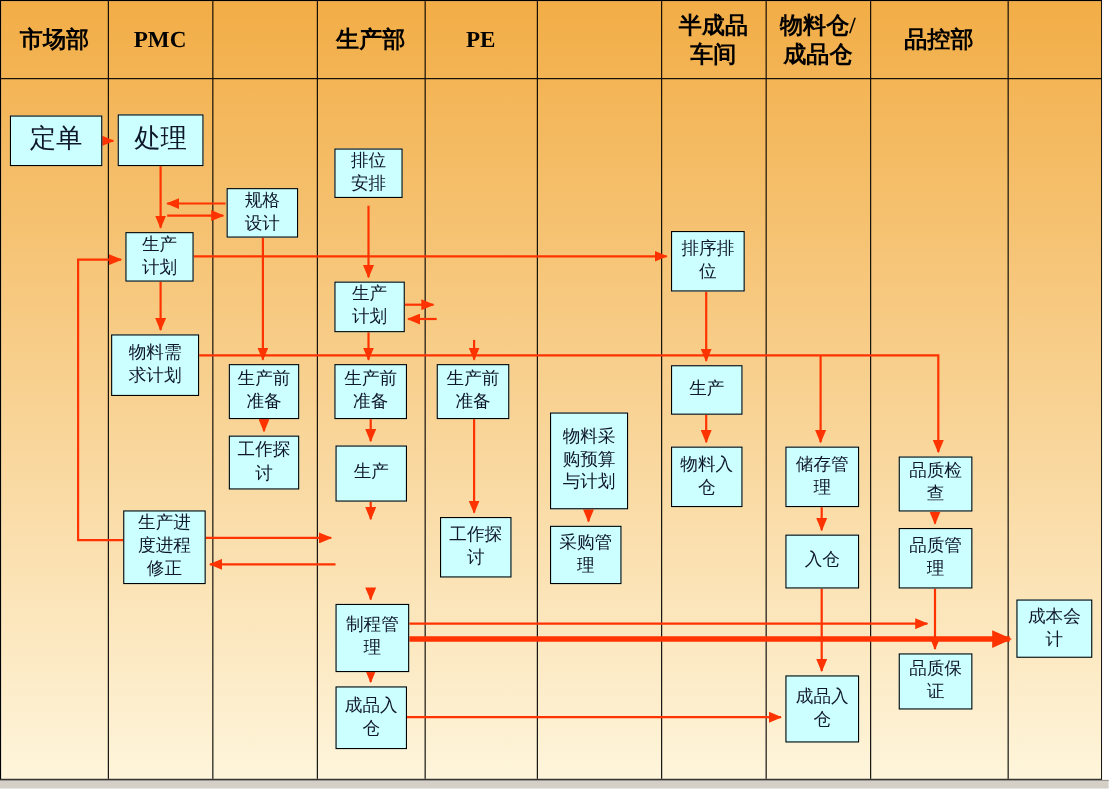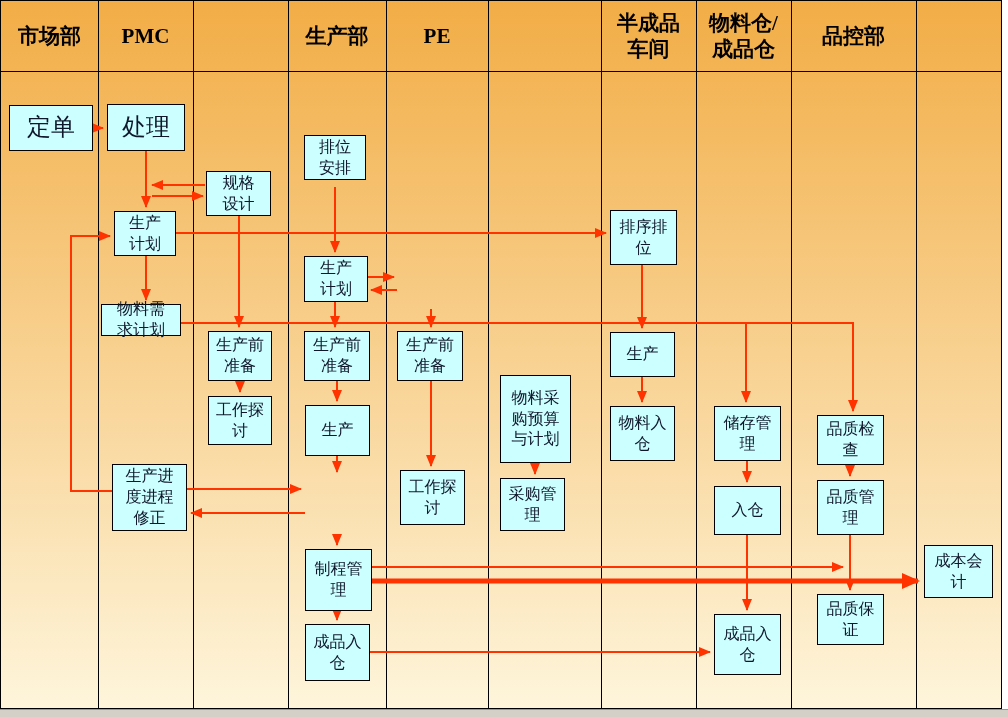--- a/index.html
+++ b/index.html
@@ -153,21 +153,21 @@
     <div class="node" style="left:303px;top:134px;width:62px;height:45px">排位
 安排</div>
     <div class="node" style="left:205px;top:170px;width:65px;height:45px">规格
 设计</div>
     <div class="node" style="left:113px;top:210px;width:62px;height:45px">生产
 计划</div>
     <div class="node" style="left:609px;top:209px;width:67px;height:55px">排序排
 位</div>
     <div class="node" style="left:303px;top:255px;width:64px;height:46px">生产
 计划</div>
-    <div class="node" style="left:100px;top:303px;width:80px;height:32px">物料需
+    <div class="node" style="left:100px;top:303px;width:80px;height:56px">物料需
 求计划</div>
     <div class="node" style="left:207px;top:330px;width:64px;height:50px">生产前
 准备</div>
     <div class="node" style="left:303px;top:330px;width:66px;height:50px">生产前
 准备</div>
     <div class="node" style="left:396px;top:330px;width:66px;height:50px">生产前
 准备</div>
     <div class="node" style="left:609px;top:331px;width:65px;height:45px">生产</div>
     <div class="node" style="left:499px;top:374px;width:71px;height:88px">物料采
 购预算

